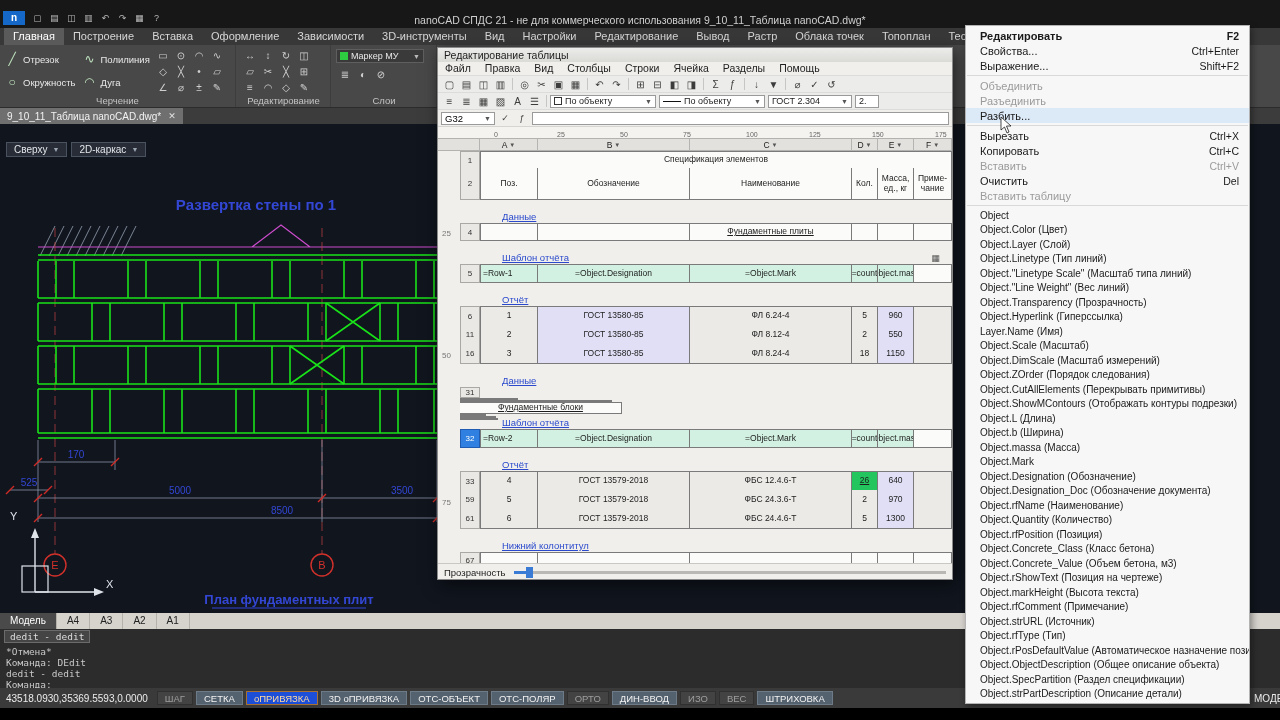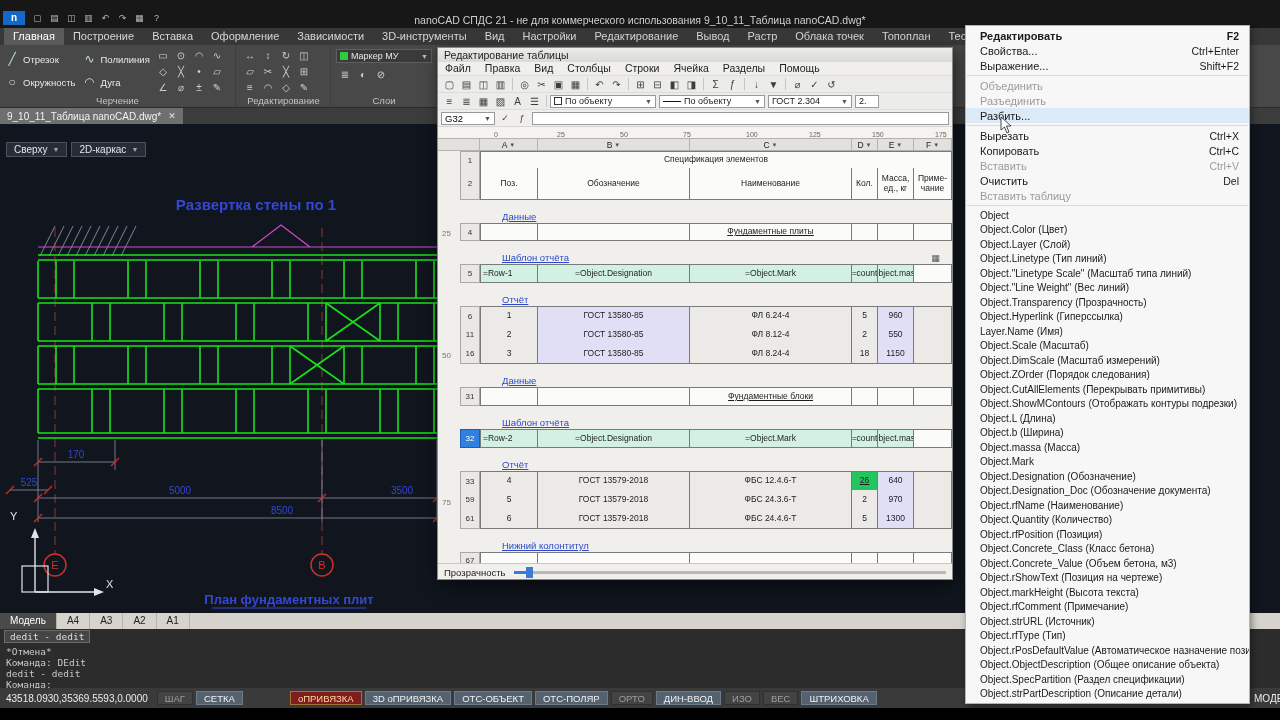--- a/index.html
+++ b/index.html
@@ -26,21 +26,21 @@
   #p-draw { left:0; width:236px; }
   #draw-big { position:absolute; left:2px; top:3px; width:150px; display:grid; grid-template-columns:1fr 1fr; gap:1px; }
   .bigbtn { height:22px; display:flex; align-items:center; gap:4px; padding:0 3px; color:#e8e8e8; font-size:9.5px; }
   .bigbtn .g { color:#bfe3bf; font-size:12px; width:14px; text-align:center; }
   .igrid { position:absolute; display:grid; grid-template-columns:repeat(4,18px); grid-auto-rows:16px; }
   #draw-grid { left:154px; top:3px; }
   .igrid span, .ricon { color:#cfcfcf; font-size:10px; text-align:center; line-height:16px; }
   #p-edit { left:237px; width:94px; }
   #edit-grid { left:4px; top:3px; }
   #p-layer { left:332px; width:105px; }
-  #marker-combo { position:absolute; left:4px; top:4px; width:96px; height:14px; background:#3a3a3a;
+  #marker-combo { position:absolute; left:4px; top:4px; width:88px; height:14px; background:#3a3a3a;
     border:1px solid #5f5f5f; color:#e8e8e8; font-size:9px; display:flex; align-items:center; gap:3px; padding:0 3px; }
   #marker-combo .sw { width:8px; height:8px; background:#2ecc40; }
   #marker-combo .arr { margin-left:auto; font-size:7px; color:#bbb; }
   #layer-grid { left:4px; top:22px; grid-template-columns:repeat(3,18px); }
 
   
   #doctabs { position:absolute; left:0; top:108px; width:1280px; height:16px; background:#3c3c3c; z-index:2; }
   .dtab { position:absolute; left:0; top:0; height:16px; background:#6f6f6f; color:#f2f2f2; font-size:10px;
     display:inline-flex; align-items:center; gap:7px; padding:0 7px; }
   .dtab .x { font-size:9px; color:#e0e0e0; }
@@ -124,21 +124,21 @@
     font-family:"DejaVu Sans Mono", monospace; font-size:9.5px; color:#c9c9c9; padding:2px 6px; z-index:5; }
   #hint { position:absolute; left:4px; top:1px; background:#454545; border:1px solid #6b6b6b; padding:0 5px;
     font-size:9.5px; color:#ddd; }
   #clines { margin-top:15px; line-height:11px; }
   #status { position:absolute; left:0; top:688px; width:1280px; height:20px; background:#3a3a3a;
     display:flex; align-items:center; gap:1px; padding:0 6px; z-index:5; }
   #coords { font-size:10px; color:#ececec; margin-right:8px; }
   .tg { padding:0 7px; height:14px; line-height:13px; font-size:9.5px; background:#434343;
     border:1px solid #303030; color:#9e9e9e; white-space:nowrap; }
   .tg.on { background:#54616e; border-color:#6d7a88; color:#f2f2f2; }
-  .tg.accent { background:#7f1d1d; border-color:#a87134; color:#ffd9a0;margin-left:44px; }
+  .tg.accent { background:#1d4ed8; border-color:#a87134; color:#ffd9a0; }
   #modelabel { position:absolute; left:1254px; font-size:10px; color:#ececec; }
 
   #cursor { position:absolute; left:1000px; top:116px; z-index:60; }
 </style>
 </head>
 <body>
 
 <div id="titlebar">
   <div id="app-logo">n</div>
   <div id="qa">
@@ -492,21 +492,21 @@
         <div class="cell" style="width: 58px; background: rgb(235, 234, 231);">3</div>
         <div class="cell" style="width: 152px; background: rgb(224, 223, 245);">ГОСТ 13580-85</div>
         <div class="cell" style="width: 162px; background: rgb(235, 234, 231);">ФЛ 8.24-4</div>
         <div class="cell" style="width: 26px; background: rgb(235, 234, 231);">18</div>
         <div class="cell" style="width: 36px; background: rgb(224, 223, 245);">1150</div>
         <div class="cell" style="width: 38px; background: rgb(235, 234, 231);"></div>
       </div>
       <div class="band">
         <span class="bl">Данные</span>
       </div>
-      <div class="trow" style="height: 19px;">
+      <div class="trow" style="height: 19px; flex-direction: column;">
         <div class="rownum">31</div>
         <div class="cell" style="width: 58px; background: rgb(251, 251, 250);"></div>
         <div class="cell" style="width: 152px; background: rgb(251, 251, 250);"></div>
         <div class="cell u" style="width: 162px; background: rgb(251, 251, 250);">Фундаментные блоки</div>
         <div class="cell" style="width: 26px; background: rgb(251, 251, 250);"></div>
         <div class="cell" style="width: 36px; background: rgb(251, 251, 250);"></div>
         <div class="cell" style="width: 38px; background: rgb(251, 251, 250);"></div>
       </div>
       <div class="band">
         <span class="bl">Шаблон отчёта</span>

